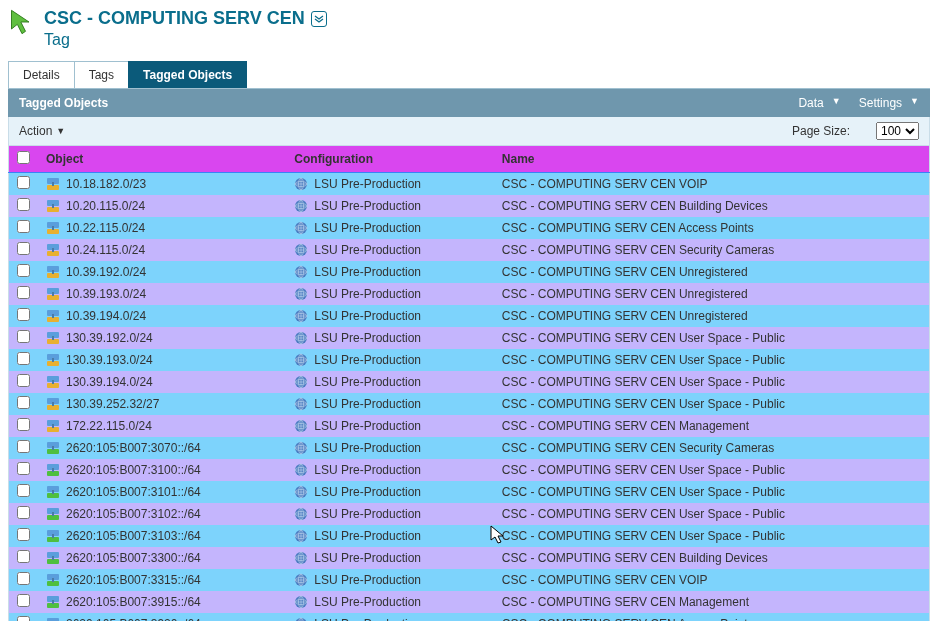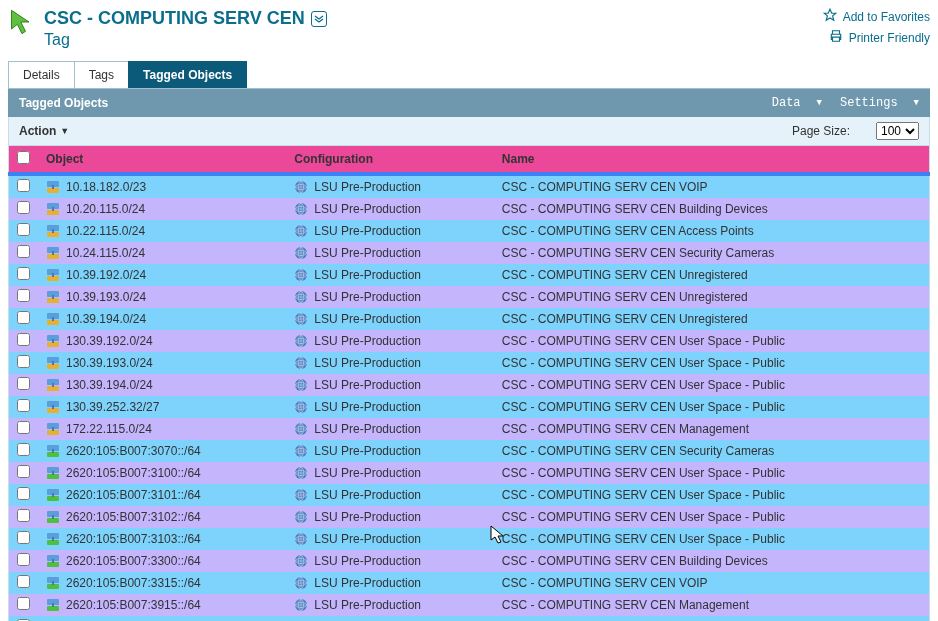--- a/index.html
+++ b/index.html
@@ -61,41 +61,41 @@
       background: #6f97ad;
       color: #fff;
       font-weight: bold;
       padding: 6px 10px;
       display: flex;
       justify-content: space-between;
       align-items: center;
       border: 1px solid #6f97ad;
     }
     .panel-header-right { display: flex; gap: 18px; }
-    .panel-header-btn { display: flex; align-items: center; gap: 16px; cursor: pointer; font-weight: normal; font-family: Liberation Mono, monospace; }
+    .panel-header-btn { display: flex; gap: 8px; cursor: pointer; font-weight: normal; }
     .action-bar {
       background: #e6f2f9;
       padding: 5px 10px;
       display: flex;
       justify-content: space-between;
       align-items: center;
       border-left: 1px solid #c9dde8;
       border-right: 1px solid #c9dde8;
     }
-    .action-btn { display: flex; align-items: center; gap: 4px; cursor: pointer; font-weight: bold; }
+    .action-btn { display: flex; align-items: center; gap: 4px; cursor: pointer; font-weight: normal; }
     .page-size { display: flex; align-items: center; gap: 4px; }
     .page-size select { font-size: 12px; margin-left: 22px; }
     table.data { width: 100%; border-collapse: collapse; border: 1px solid #c9dde8; }
     table.data th {
-      background: #ec4899;
+      background: #d946ef;
       text-align: left;
       padding: 5px 8px;
       font-weight: bold;
       color: #333;
-      border-bottom: 4px solid #3b82f6;
+      border-bottom: 1px solid #3b82f6;
     }
     table.data td {
       padding: 3px 8px;
       height: 20px;
       vertical-align: middle;
     }
     table.data tr.odd td { background: #7dd3fc; }
     table.data tr.even td { background: #c4b5fd; }
     .checkbox-col { width: 28px; text-align: center; }
     .obj-cell { display: flex; align-items: center; gap: 6px; }
@@ -130,38 +130,20 @@
           <span class="chevron-box">
             <svg width="10" height="10" viewBox="0 0 10 10">
                 <path d="M1 2 L5 5 L9 2" fill="none" stroke="#0a6e8c" stroke-width="1.3"></path>
                 <path d="M1 5 L5 8 L9 5" fill="none" stroke="#0a6e8c" stroke-width="1.3"></path>
               </svg>
           </span>
         </div>
         <div class="subtitle">Tag</div>
       </div>
     </div>
-    <div class="header-actions">
-      <div class="header-link">
-        <span>
-          <svg width="14" height="14" viewBox="0 0 24 24">
-              <path fill="none" stroke="#0a6e8c" stroke-width="2" d="M12 2 L15 9 L22 9 L16.5 13.5 L18.5 21 L12 17 L5.5 21 L7.5 13.5 L2 9 L9 9 Z"></path>
-            </svg>
-        </span>
-        <span>Add to Favorites</span>
-      </div>
-      <div class="header-link">
-        <span>
-          <svg width="14" height="14" viewBox="0 0 24 24">
-              <path fill="none" stroke="#0a6e8c" stroke-width="2" d="M6 9 V3 H18 V9 M6 18 H4 V9 H20 V18 H18 M6 14 H18 V21 H6 Z"></path>
-            </svg>
-        </span>
-        <span>Printer Friendly</span>
-      </div>
-    </div>
   </div>
 
   <div class="tabs" id="tabs">
       <div class="tab">Details</div>
       <div class="tab">Tags</div>
       <div class="tab active">Tagged Objects</div>
     </div>
 
   <div class="panel-header">
     <span>Tagged Objects</span>

